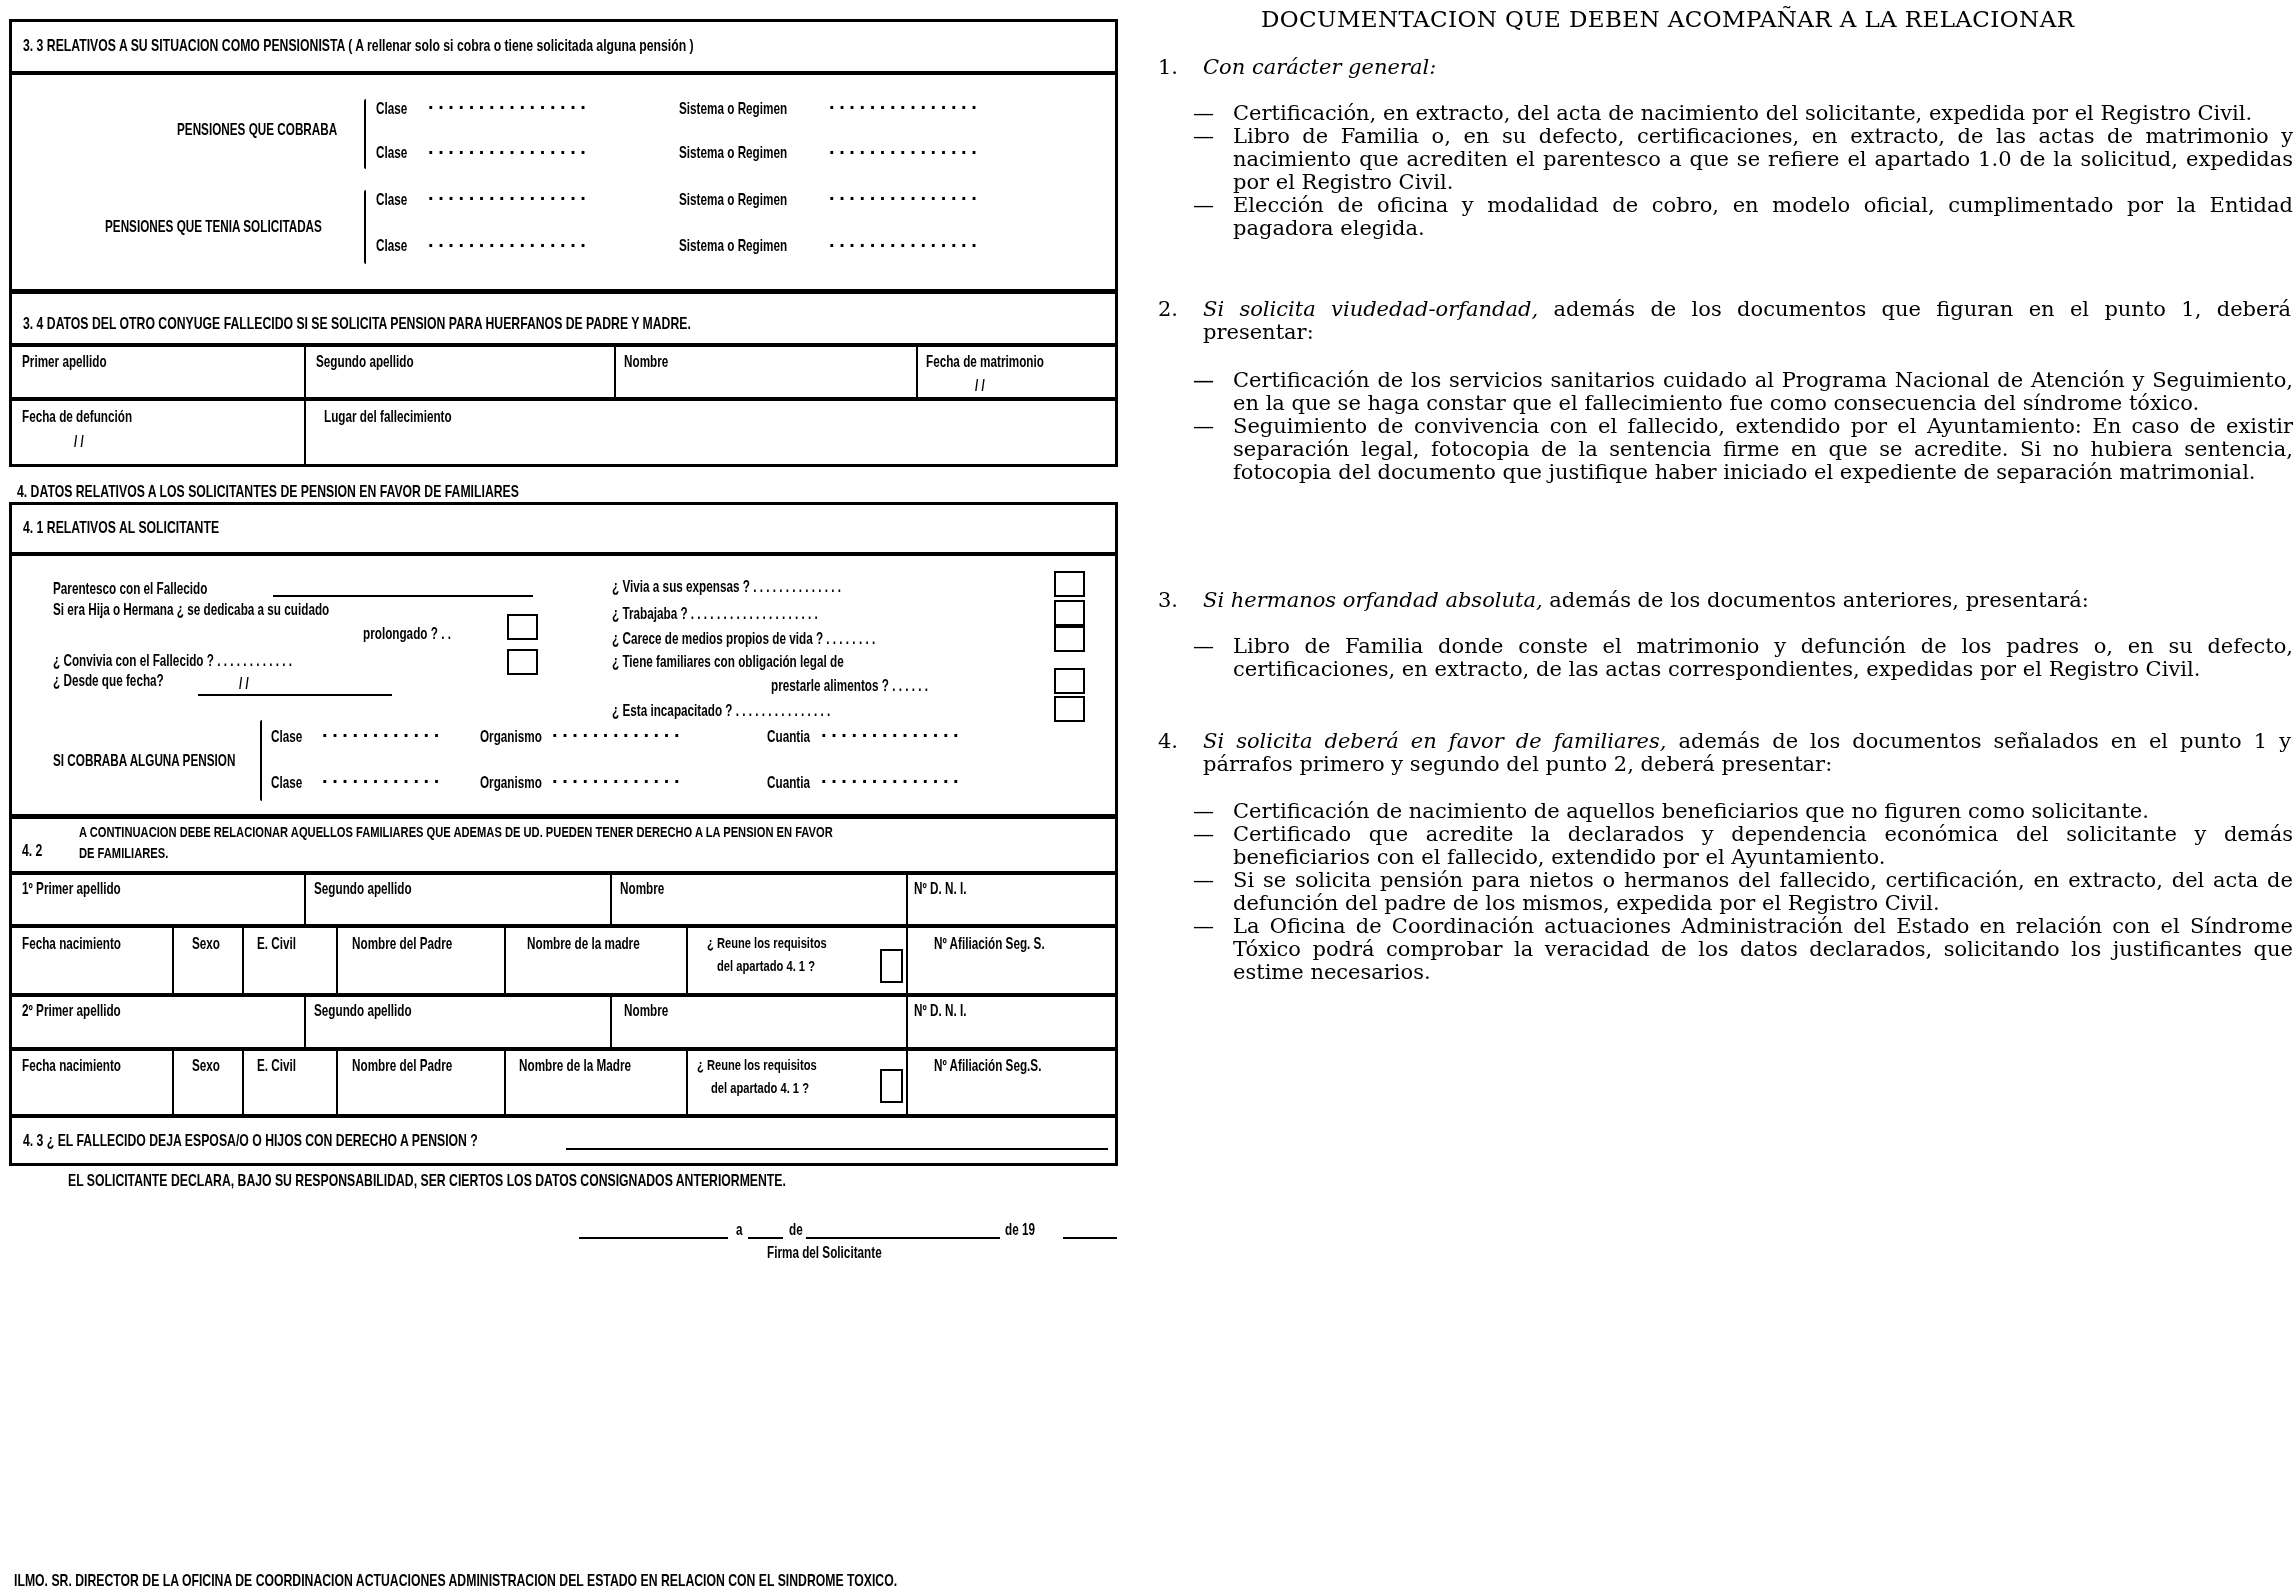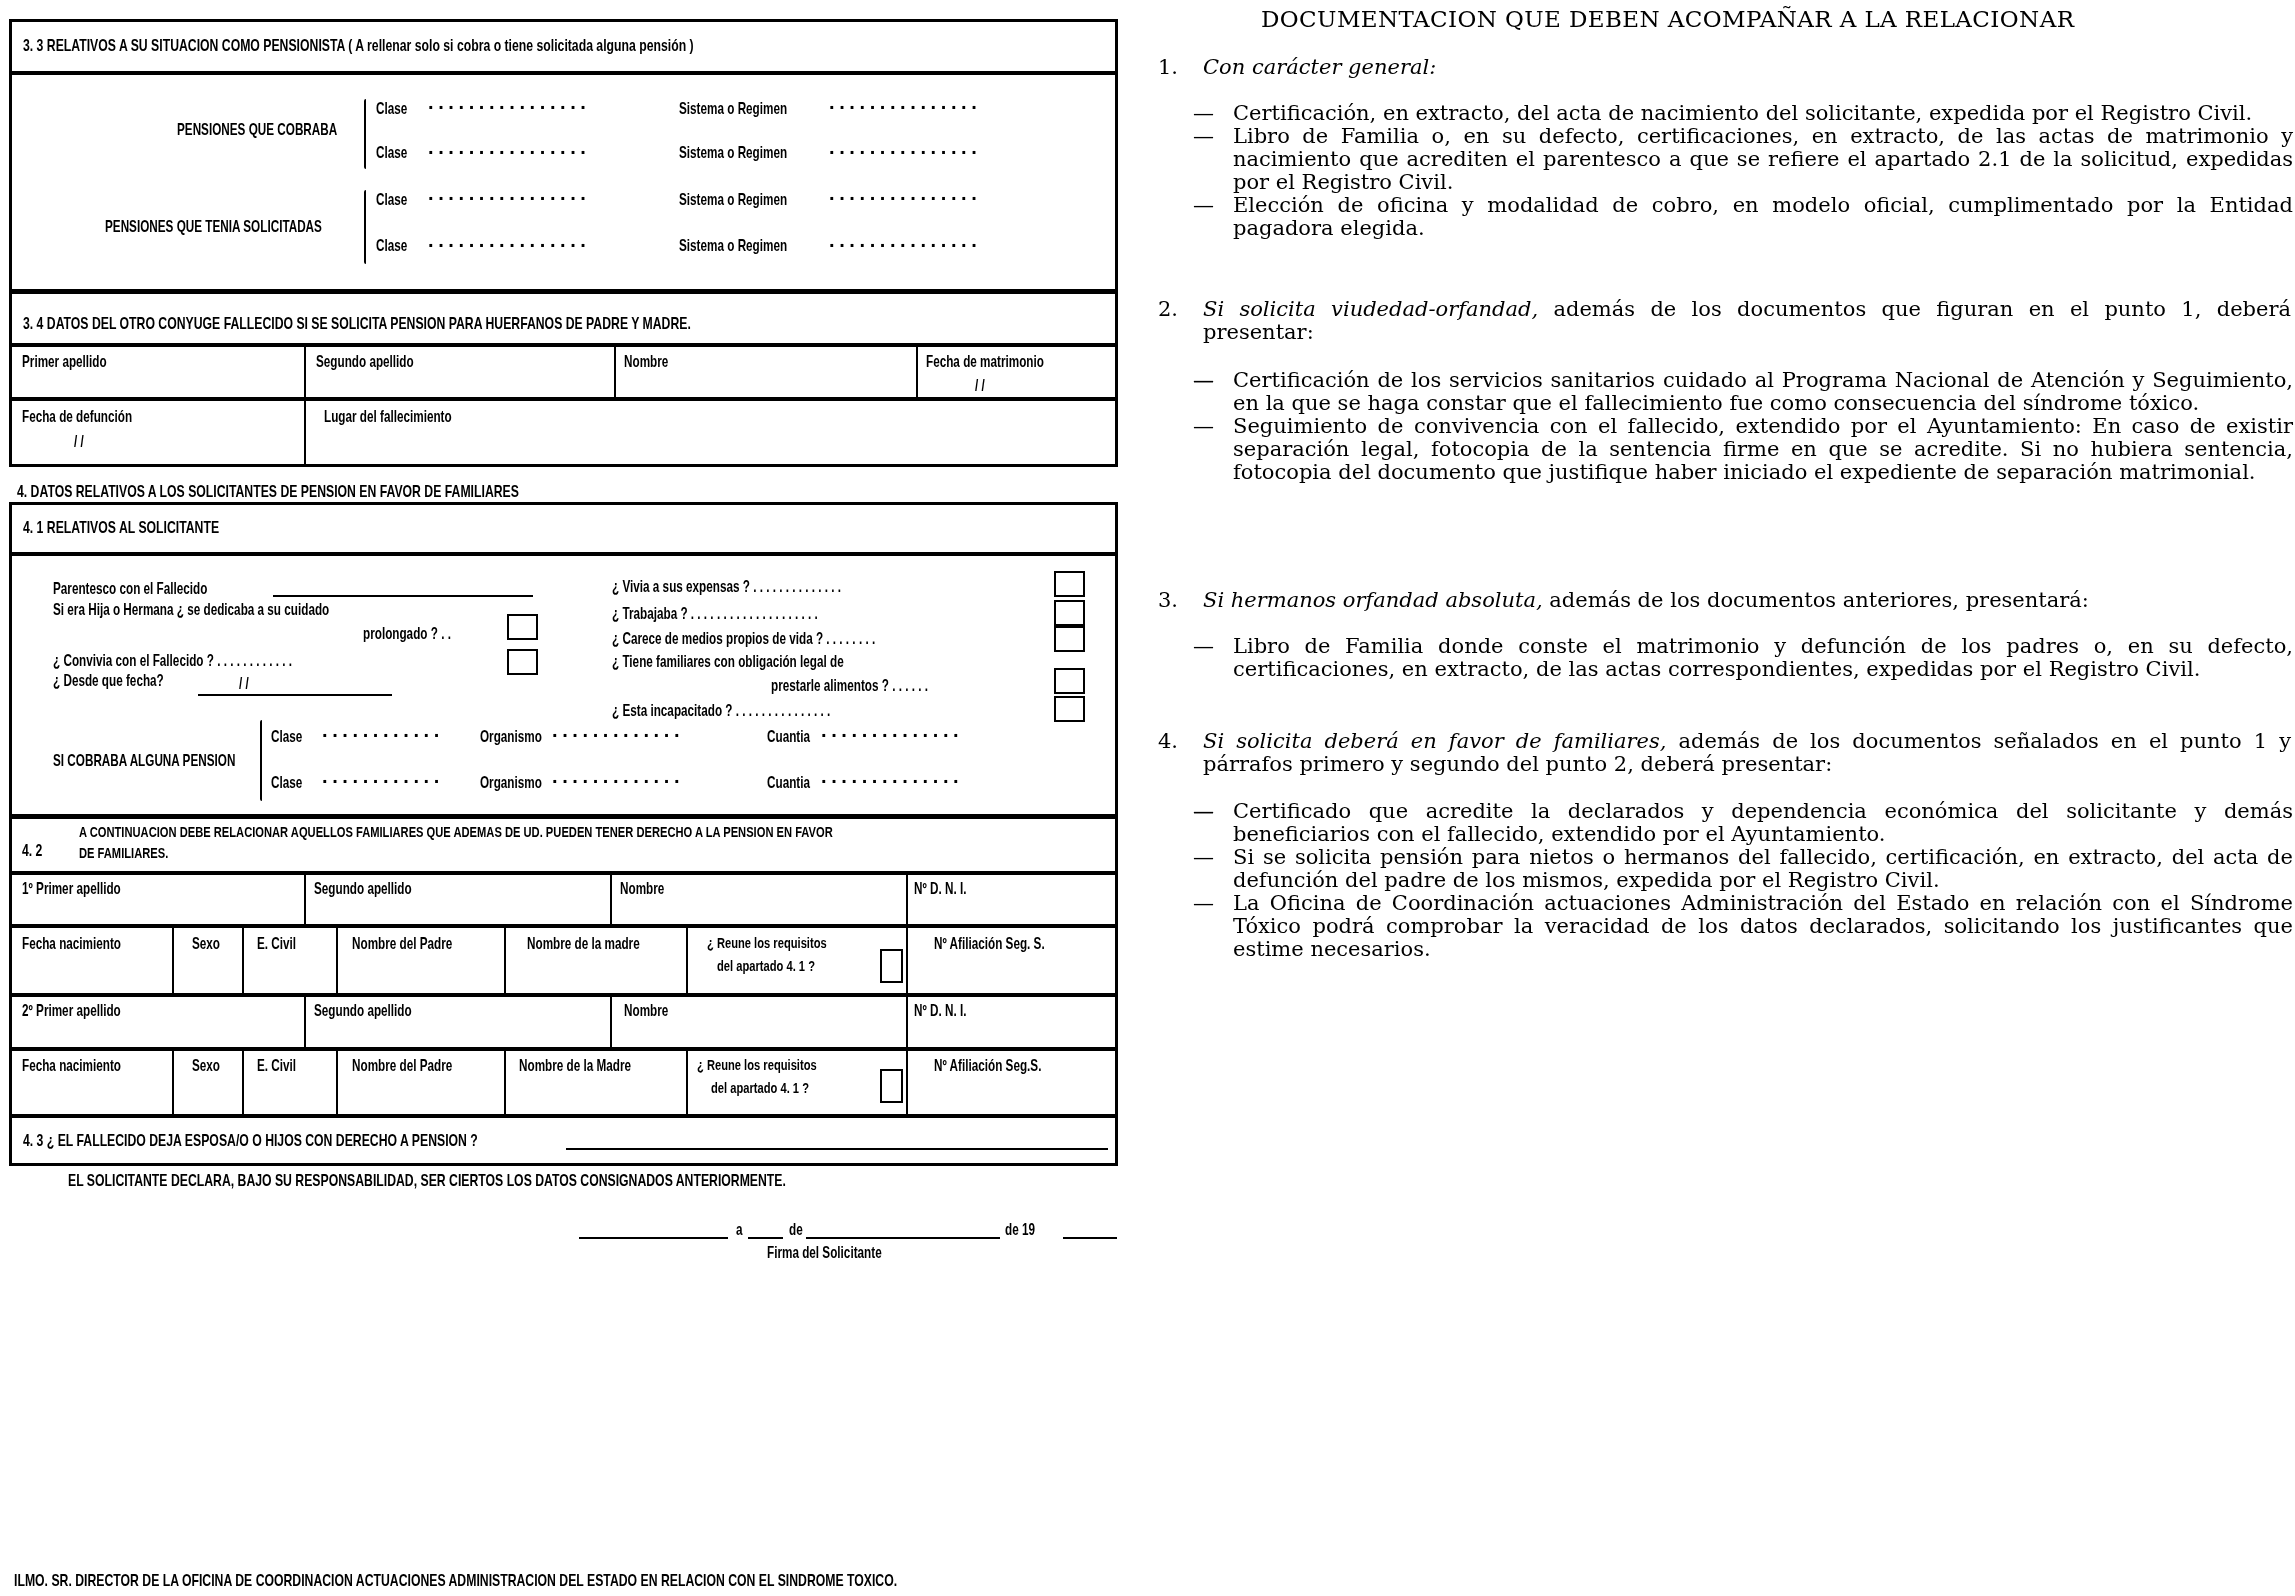--- a/index.html
+++ b/index.html
@@ -192,21 +192,21 @@
 
 <div>
   <div class="doc-title">DOCUMENTACION QUE DEBEN ACOMPAÑAR A LA RELACIONAR</div>
 
   <div class="doc sec" style="top:56px;">
     <span class="num">1.</span>
     <div class="lead"><i>Con carácter general:</i><span></span></div>
   </div>
   <div class="doc bullets" style="top:102px;">
     <p class="bullet"><span class="dash">—</span><span>Certificación, en extracto, del acta de nacimiento del solicitante, expedida por el Registro Civil.</span></p>
-    <p class="bullet"><span class="dash">—</span><span>Libro de Familia o, en su defecto, certificaciones, en extracto, de las actas de matrimonio y nacimiento que acrediten el parentesco a que se refiere el apartado 2.1 de la solicitud, expedidas por el Registro Civil.</span></p>
+    <p class="bullet"><span class="dash">—</span><span>Libro de Familia o, en su defecto, certificaciones, en extracto, de las actas de matrimonio y nacimiento que acrediten el parentesco a que se refiere el apartado 1.0 de la solicitud, expedidas por el Registro Civil.</span></p>
     <p class="bullet"><span class="dash">—</span><span>Elección de oficina y modalidad de cobro, en modelo oficial, cumplimentado por la Entidad pagadora elegida.</span></p>
   </div>
 
   <div class="doc sec" style="top:298px;">
     <span class="num">2.</span>
     <div class="lead"><i>Si solicita viudedad-orfandad,</i><span> además de los documentos que figuran en el punto 1, deberá presentar:</span></div>
   </div>
   <div class="doc bullets" style="top:369px;">
     <p class="bullet"><span class="dash">—</span></p>
     <p class="bullet"><span class="dash">—</span><span>Certificación de los servicios sanitarios cuidado al Programa Nacional de Atención y Seguimiento, en la que se haga constar que el fallecimiento fue como consecuencia del síndrome tóxico.</span></p>
@@ -219,19 +219,19 @@
   </div>
   <div class="doc bullets" style="top:635px;">
     <p class="bullet"><span class="dash">—</span><span>Libro de Familia donde conste el matrimonio y defunción de los padres o, en su defecto, certificaciones, en extracto, de las actas correspondientes, expedidas por el Registro Civil.</span></p>
   </div>
 
   <div class="doc sec" style="top:730px;">
     <span class="num">4.</span>
     <div class="lead"><i>Si solicita deberá en favor de familiares,</i><span> además de los documentos señalados en el punto 1 y párrafos primero y segundo del punto 2, deberá presentar:</span></div>
   </div>
   <div class="doc bullets" style="top:800px;">
-    <p class="bullet"><span class="dash">—</span></p>
+    <p class="bullet"><span class="dash">—</span><span>Certificación de nacimiento de aquellos beneficiarios que no figuren como solicitante.</span></p>
     <p class="bullet"><span class="dash">—</span><span>Certificado que acredite la declarados y dependencia económica del solicitante y demás beneficiarios con el fallecido, extendido por el Ayuntamiento.</span></p>
     <p class="bullet"><span class="dash">—</span><span>Si se solicita pensión para nietos o hermanos del fallecido, certificación, en extracto, del acta de defunción del padre de los mismos, expedida por el Registro Civil.</span></p>
     <p class="bullet"><span class="dash">—</span><span>La Oficina de Coordinación actuaciones Administración del Estado en relación con el Síndrome Tóxico podrá comprobar la veracidad de los datos declarados, solicitando los justificantes que estime necesarios.</span></p>
   </div>
 </div>
 
 
 </body></html>

